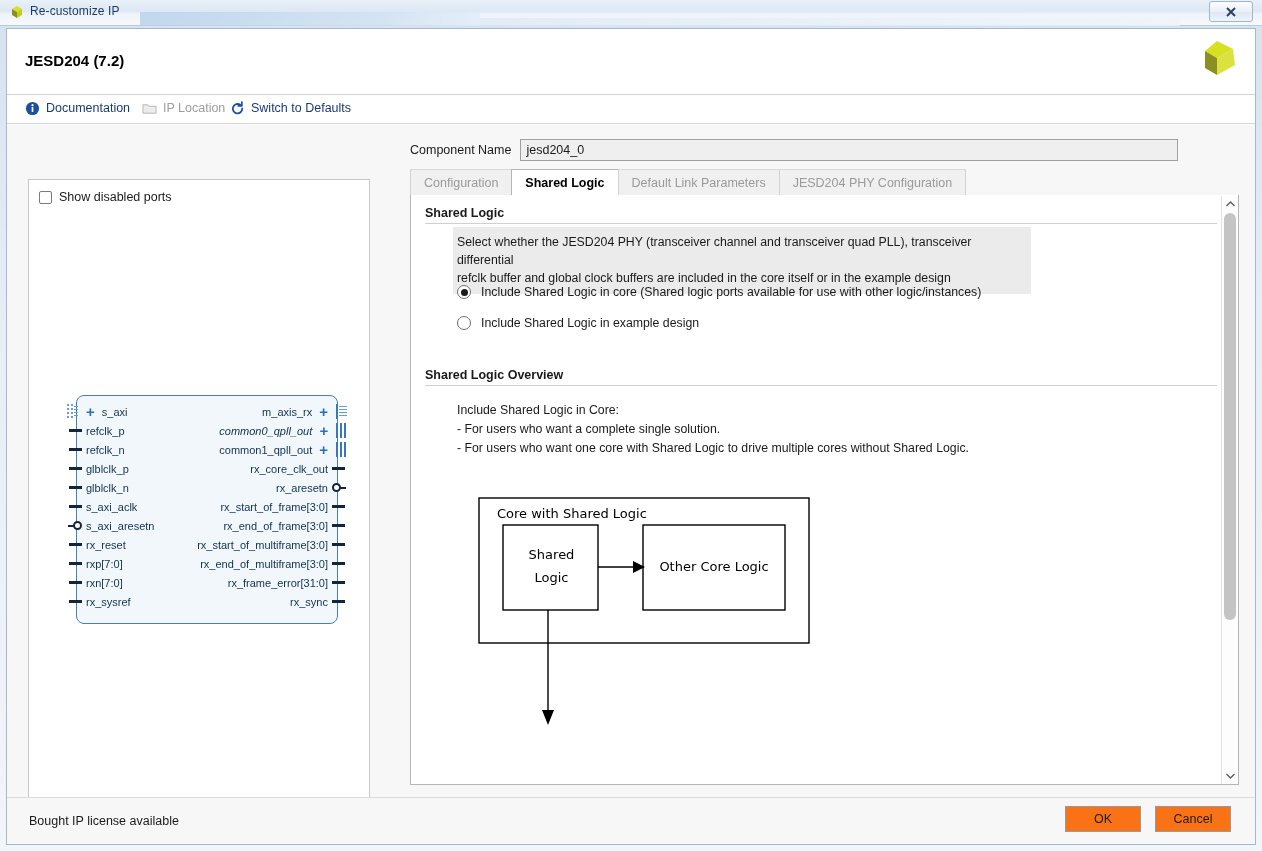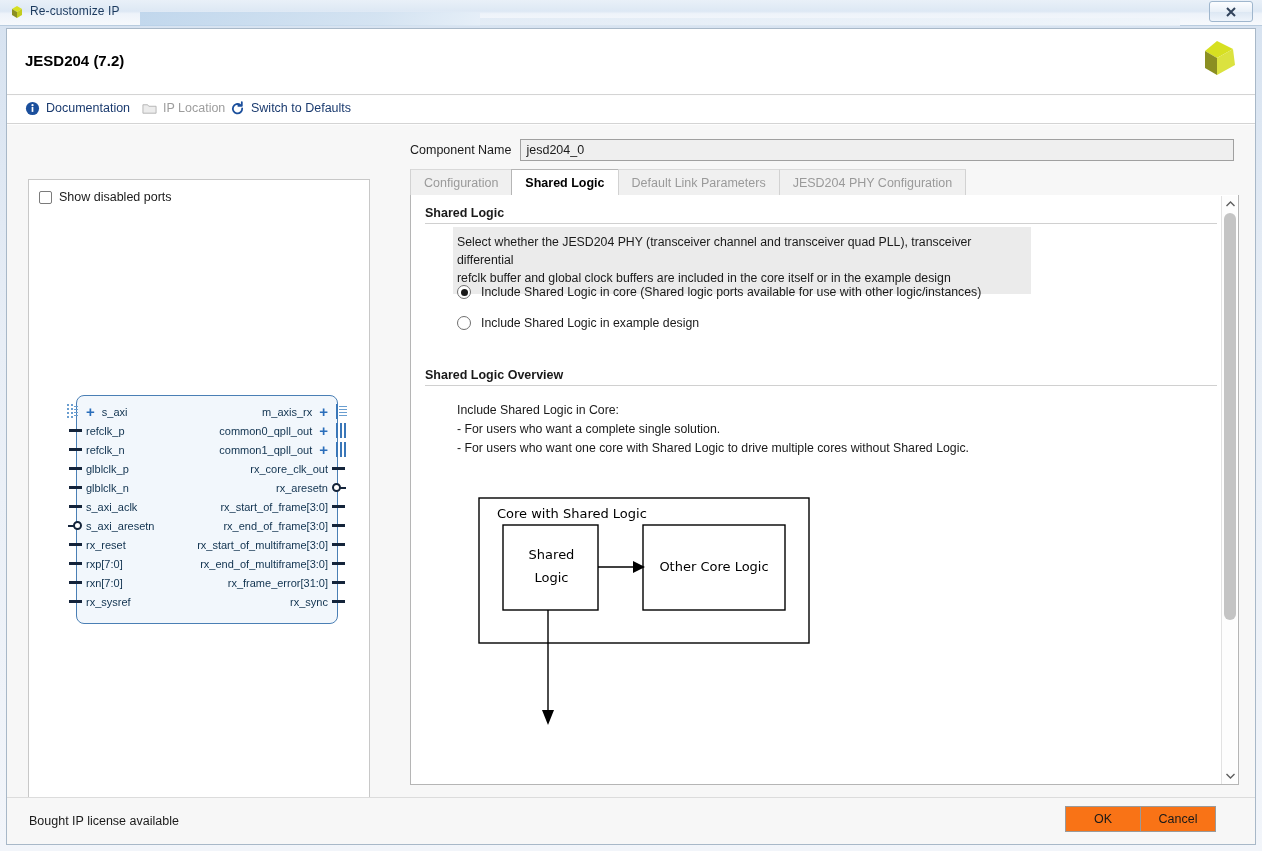--- a/index.html
+++ b/index.html
@@ -191,21 +191,21 @@
   #right-panel {
     position: absolute; left: 385px; top: 8px;
     width: 847px; height: 660px;
   }
   #compname-row {
     position: absolute; left: 18px; top: 6px;
     display: flex; align-items: center; gap: 9px;
   }
   #compname-label { font-size: 12.5px; color: #1a1a1a; }
   #compname-input {
-    width: 714px; height: 22px;
+    width: 658px; height: 22px;
     background: #efefef;
     border: 1px solid #a0a0a0;
     font-size: 12.5px; color: #1a1a1a;
     padding: 2px 5px;
     font-family: "Liberation Sans", sans-serif;
   }
 
   
   #tabstrip {
     position: absolute; left: 18px; top: 36px;
@@ -322,21 +322,21 @@
   .dlg-btn {
     position: absolute; top: 8px;
     width: 76px; height: 26px;
     background: #f97316;
     border: 1px solid #9a9a9a;
     font-size: 12.5px; color: #1a1a1a;
     display: flex; align-items: center; justify-content: center;
     font-family: "Liberation Sans", sans-serif;
   }
   #ok-btn { right: 114px; }
-  #cancel-btn { right: 39px; padding-left: 6px; }
+  #cancel-btn { right: 24px; padding-left: 6px; }
 </style>
 </head>
 <body>
 
 <div id="window">
 
   <div id="titlebar">
     <div class="glass"></div>
     <div class="glass2"></div>
 
@@ -459,21 +459,21 @@
 
           <div class="port-row port-right" style="top:6px;">
             <span>m_axis_rx</span>
             <span class="plus plus-r">+</span>
             <div class="bus-marker r">
               <div class="bus-bar" style="left:0;"></div>
               <div class="bus-hatch" style="left:3px;width:8px;"></div>
             </div>
           </div>
 
-          <div class="port-row port-right" style="top:25px;">
+          <div class="port-row port-right" style="top:25px;font-style:italic;">
             <span>common0_qpll_out</span>
             <span class="plus plus-r">+</span>
             <div class="bus-marker r">
               <div class="bus-bar" style="left:0;"></div>
               <div class="bus-bar" style="left:4px;"></div>
               <div class="bus-bar" style="left:8px;"></div>
             </div>
           </div>
 
           <div class="port-row port-right" style="top:44px;">

